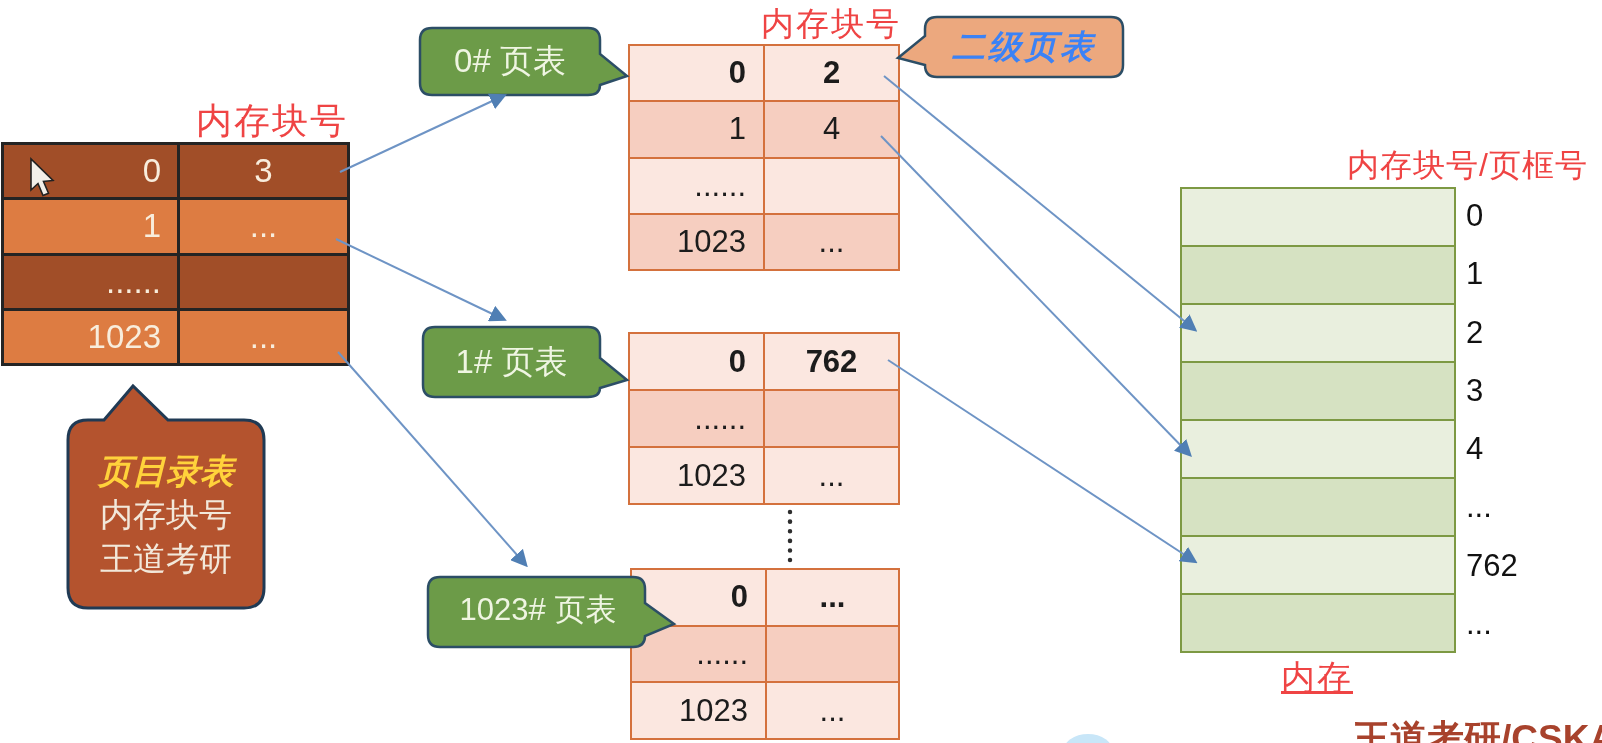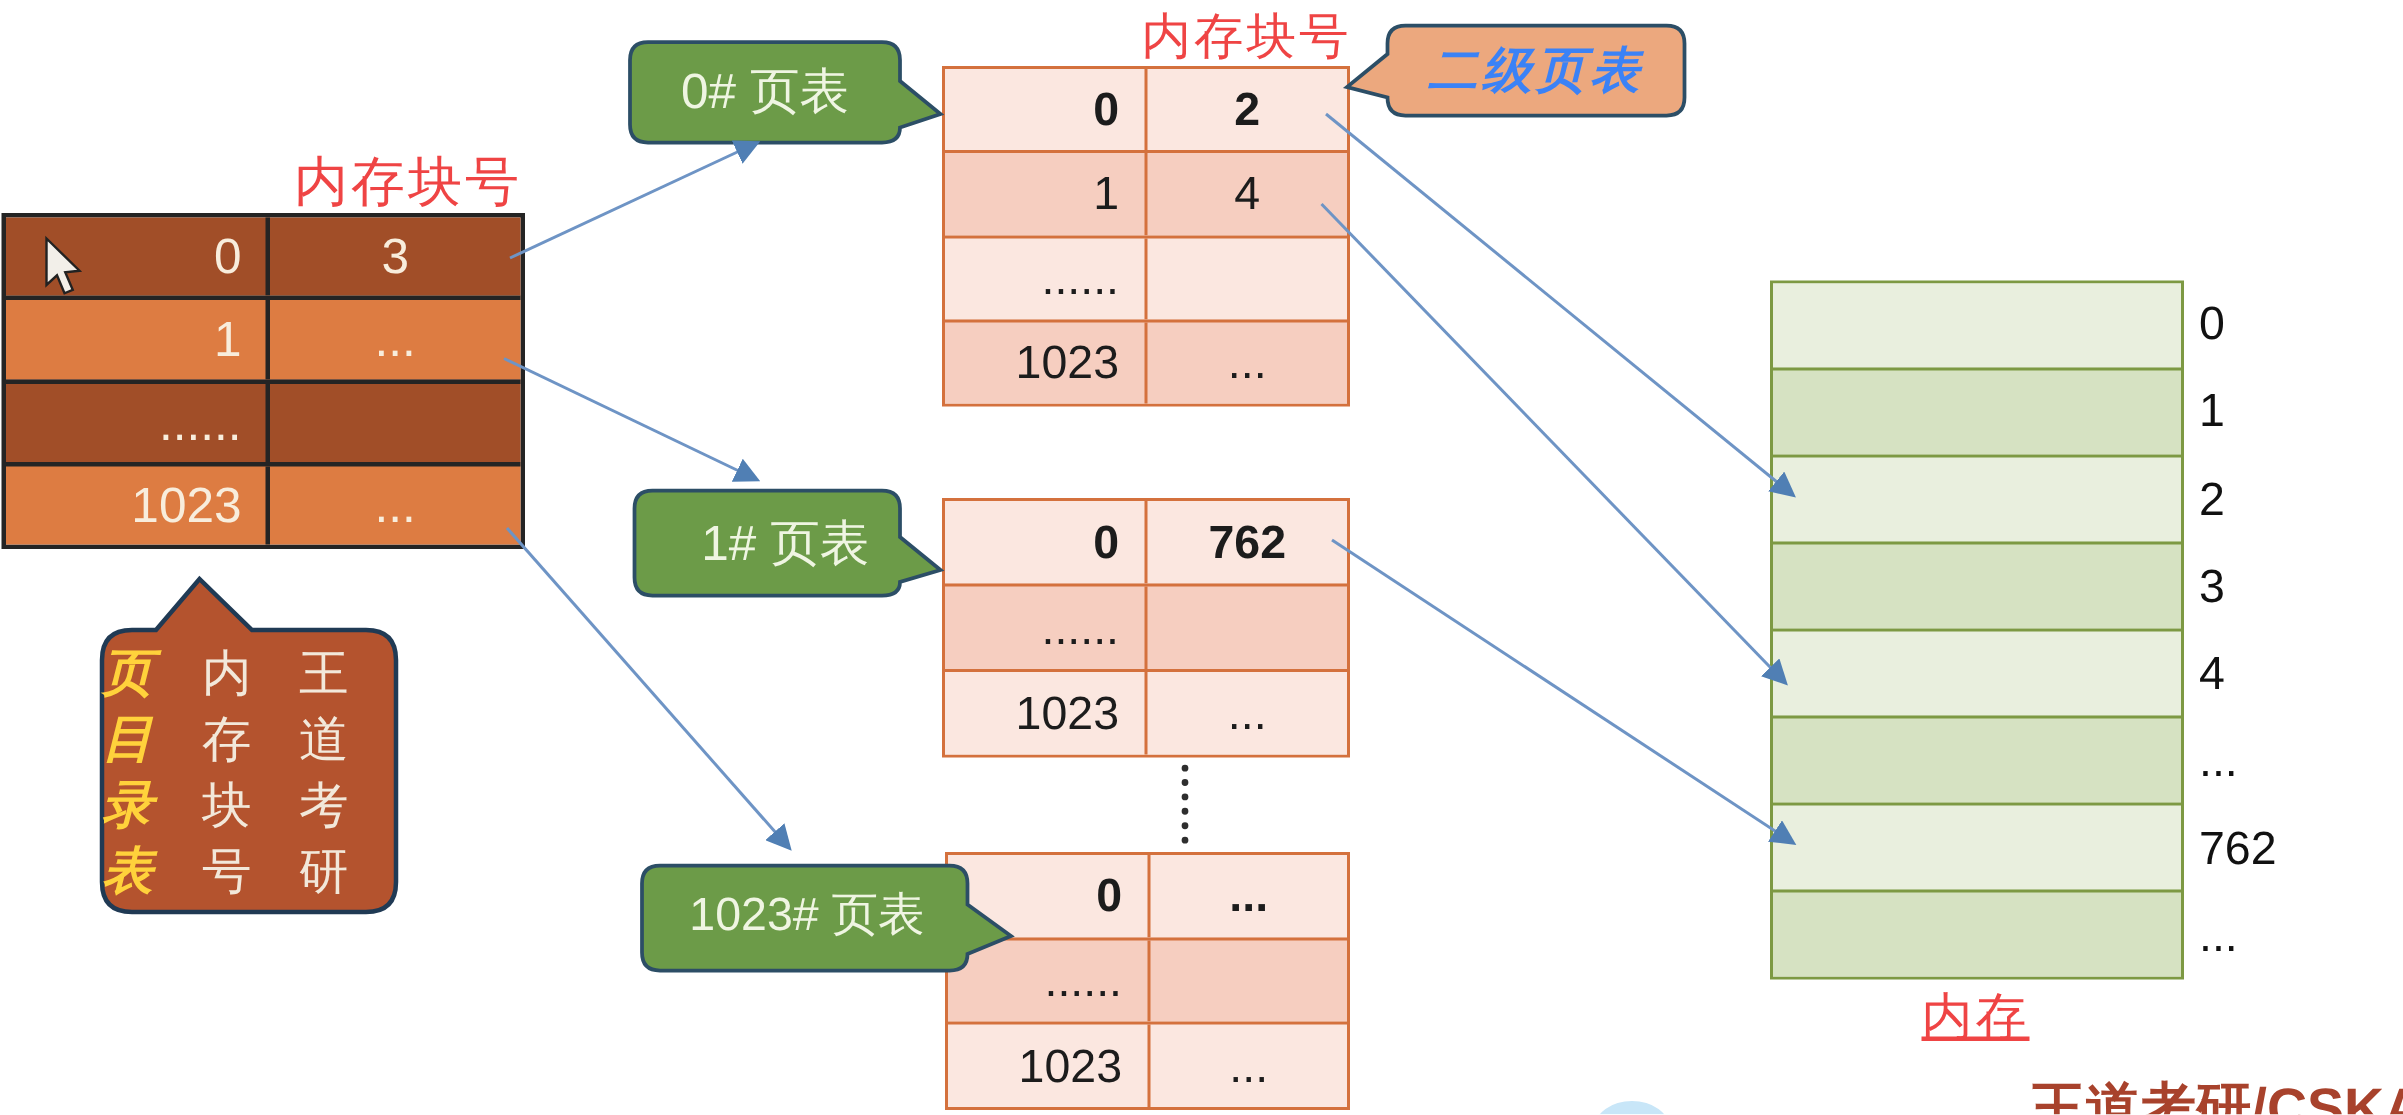--- a/index.html
+++ b/index.html
@@ -56,43 +56,44 @@
   .hdr { color:#ef4444; }
   .hdr-dir  { left:196px;  top:97px;  font-size:36px; letter-spacing:2px; }
   .hdr-pt   { left:761px;  top:2px;   font-size:33px; letter-spacing:2px; }
   .hdr-mem  { left:1347px; top:144px; font-size:32px; letter-spacing:1px; }
   .cap-mem  { left:1281px; top:655px; font-size:34px; letter-spacing:2px;text-decoration:underline; }
 
   
   .btxt { position:absolute; display:flex; align-items:center; justify-content:center;
           color:#EFF5E2; font-size:33px; }
   .btxt-pt0    { left:420px; top:28px;  width:180px; height:67px; }
-  .btxt-pt1    { left:435px; top:327px; width:177px; height:70px; }
+  .btxt-pt1    { left:423px; top:327px; width:177px; height:70px; }
   .btxt-pt1023 { left:428px; top:575px; width:220px; height:70px; font-size:31px; }
   .btxt-2nd    { left:925px; top:17px;  width:198px; height:60px;
                  color:#3b82f6; font-style:italic; font-weight:bold; letter-spacing:3px; }
   .btxt-dirbubble { left:68px; top:420px; width:196px; height:188px;
-                    position:absolute; display:flex; flex-direction:row;
+                    position:absolute; display:flex; flex-direction:column;
                     align-items:center; justify-content:center; padding-top:2px; }
   .btxt-dirbubble .l1 { color:#FFD23B; font-weight:bold; font-style:italic;
                         font-size:34px; line-height:44px; }
   .btxt-dirbubble .l2, .btxt-dirbubble .l3 { color:#F2E8DA; font-size:33px; line-height:44px; }
 
   .watermark { left:1353px; top:714px; font-size:37px; font-weight:bold; color:#A8422C; }
 
   svg.overlay { position:absolute; left:0; top:0; z-index:5; pointer-events:none; }
   .layer-text { z-index:6; }
 </style>
 </head>
 <body>
 
 <div id="stage">
 
   <div class="abs hdr hdr-dir">内存块号</div>
   <div class="abs hdr hdr-pt">内存块号</div>
+  <div class="abs hdr hdr-mem">内存块号/页框号</div>
   <div class="abs hdr cap-mem">内存</div>
 
   <div class="tbl dir">
     <div class="row dark">
       <div class="c1">0</div>
       <div class="c2">3</div>
     </div>
     <div class="row light">
       <div class="c1">1</div>
       <div class="c2">...</div>

